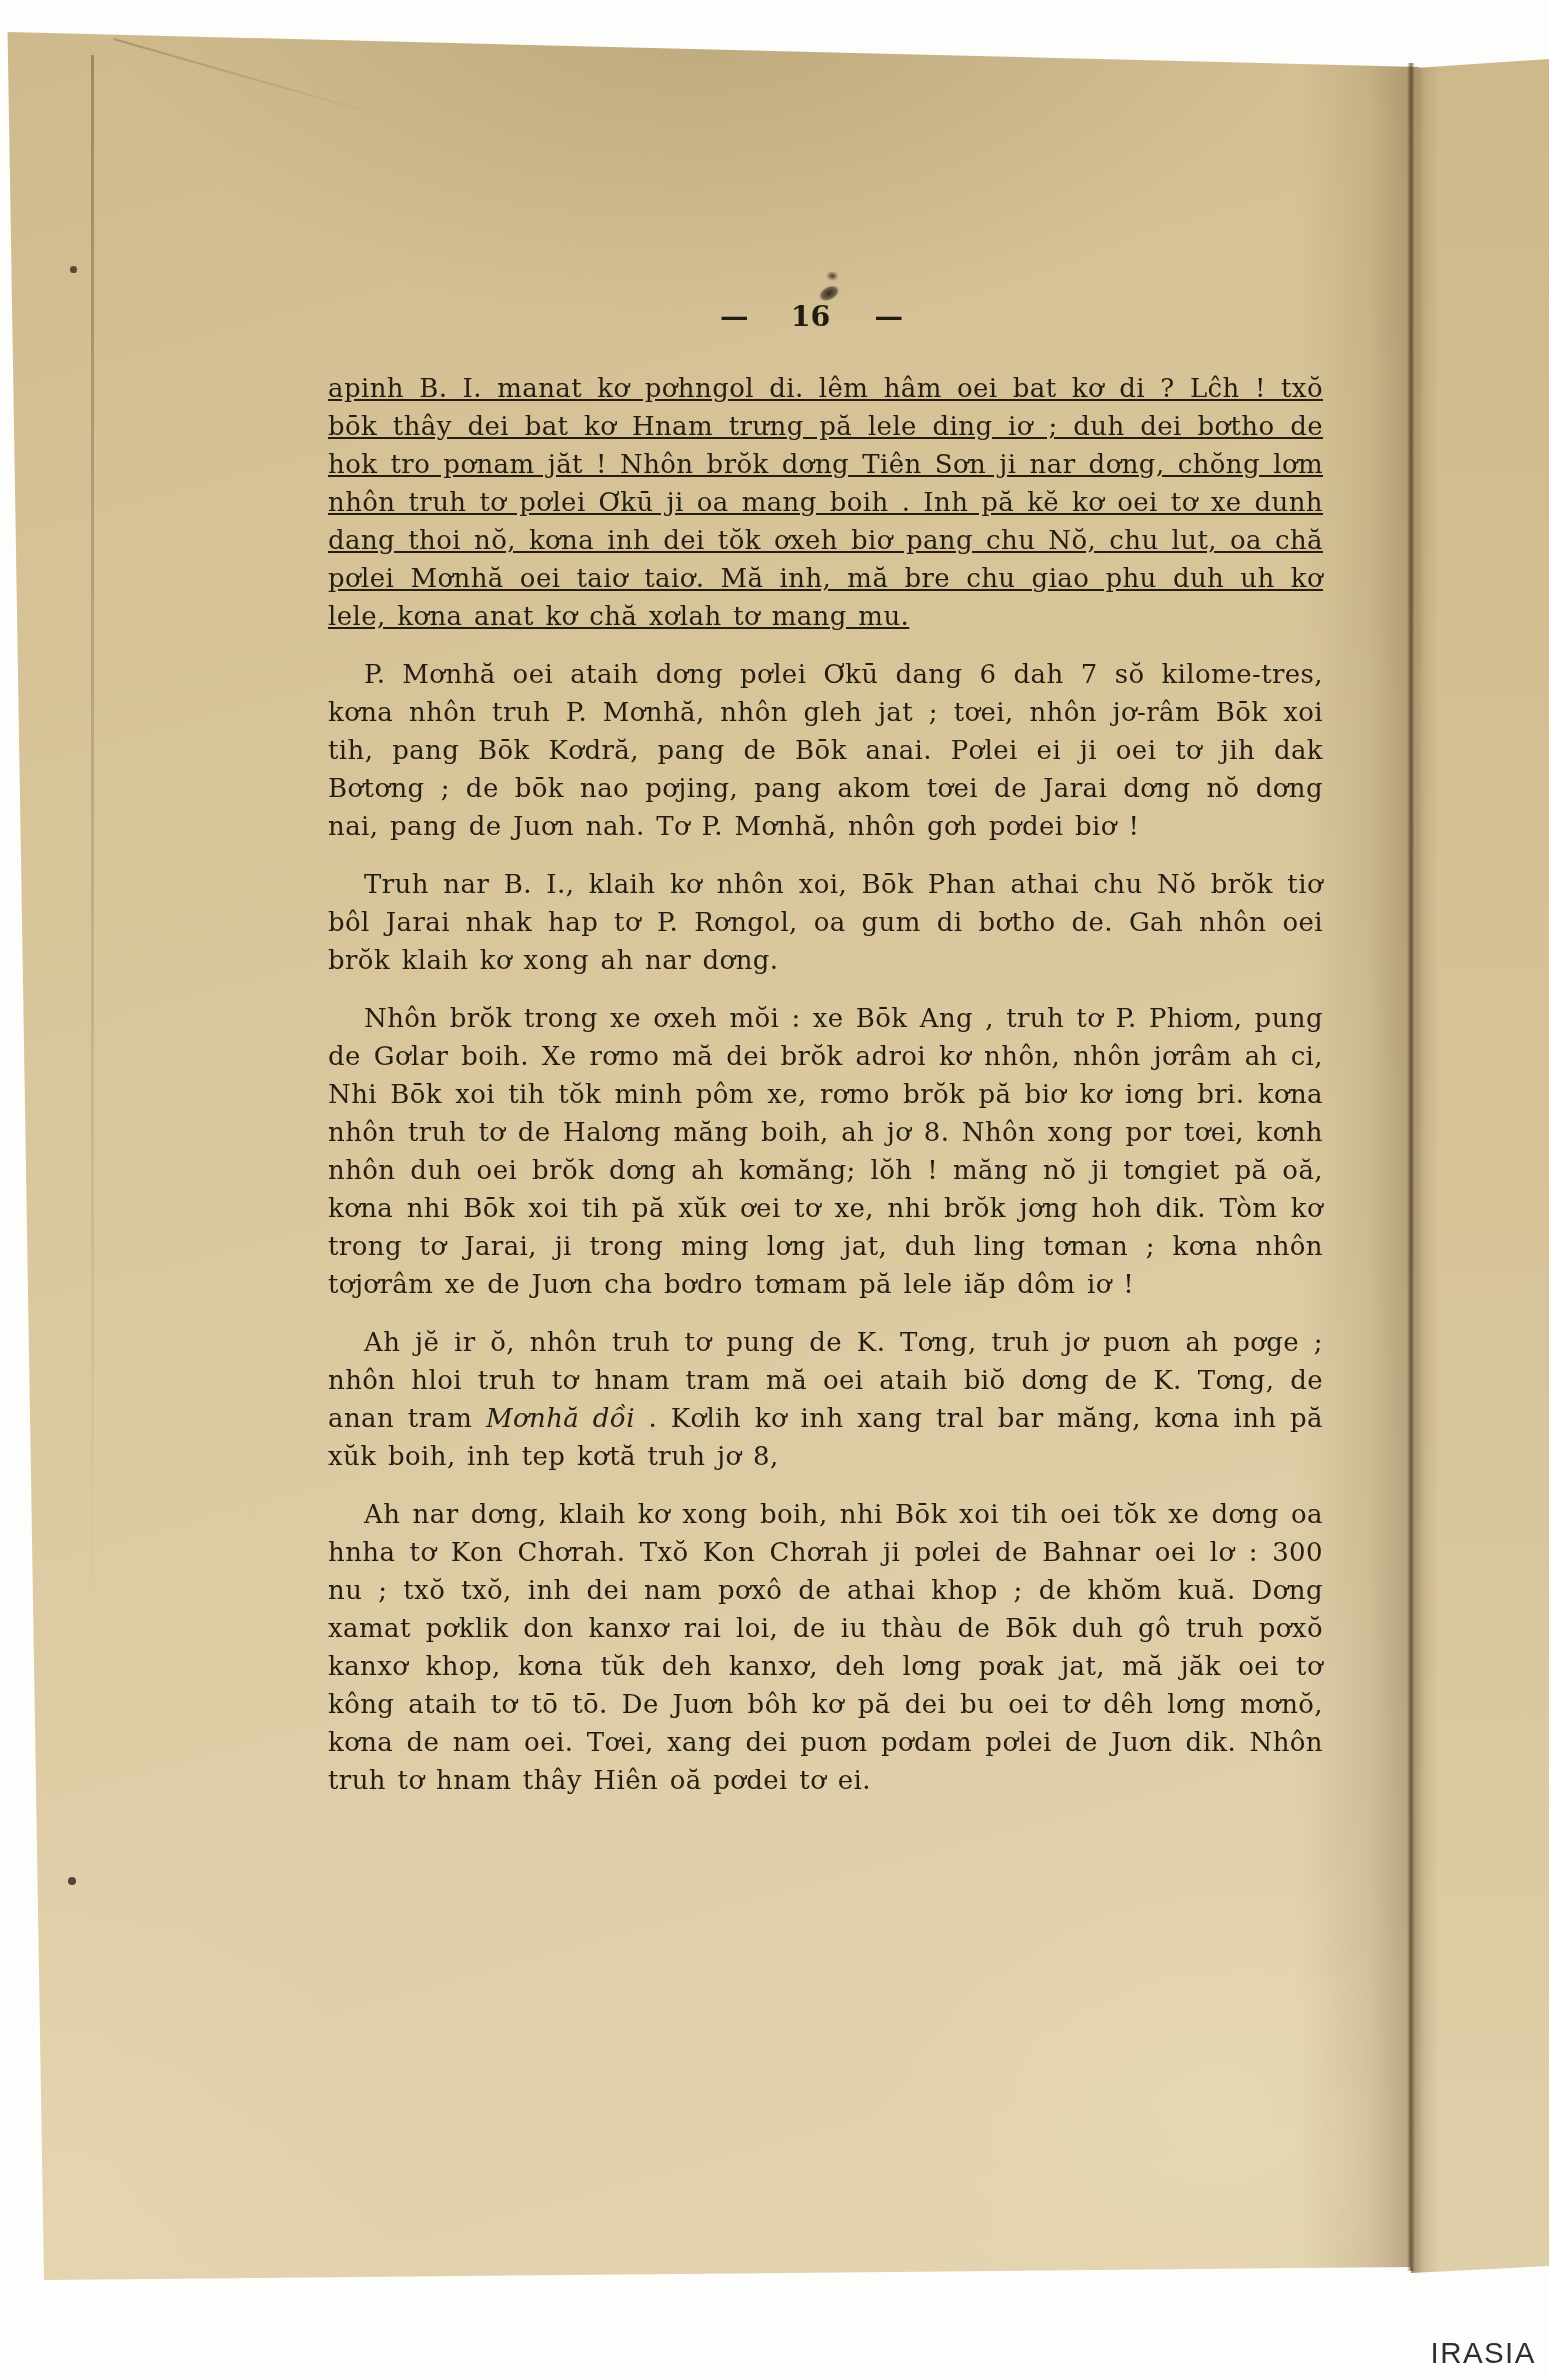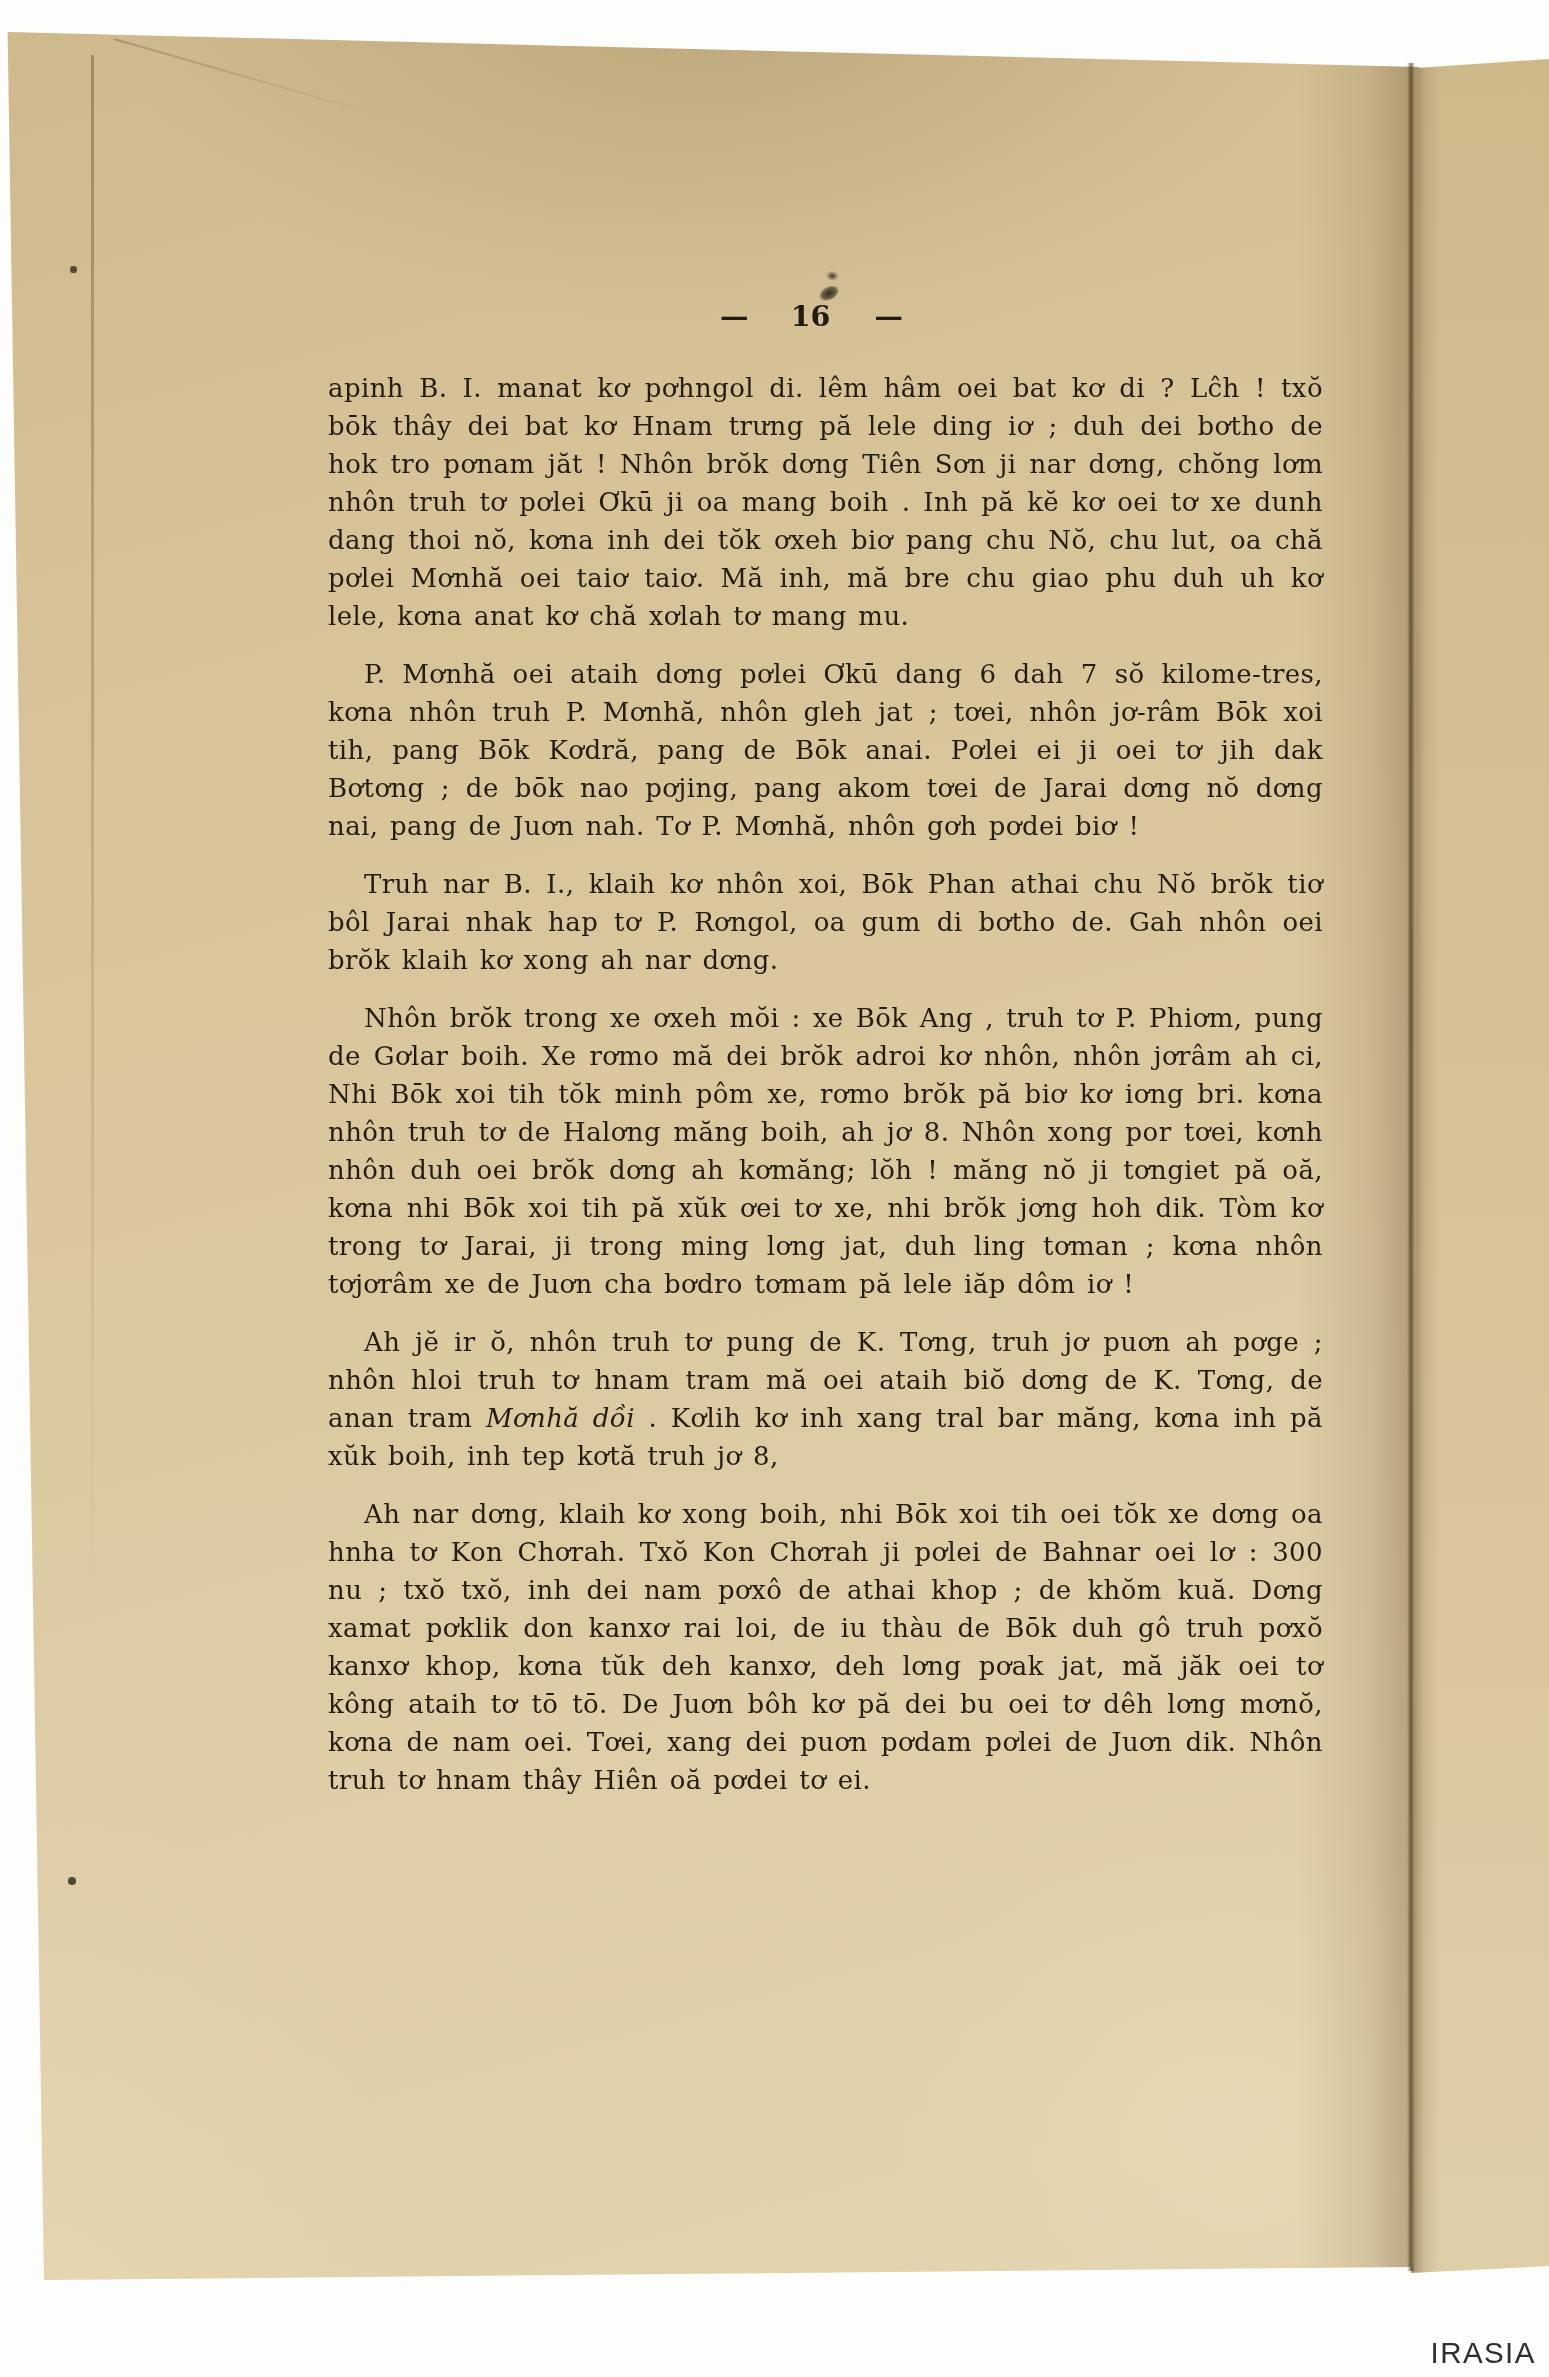--- a/index.html
+++ b/index.html
@@ -59,21 +59,21 @@
     background:radial-gradient(ellipse, rgba(34,27,16,0.8) 0%, rgba(34,27,16,0) 70%);
     transform:rotate(35deg);
   }
   
   .text-block{
     position:absolute;left:328px;top:369px;width:995px;
     color:#241d12;font-size:26px;line-height:38px;
     text-align:justify;letter-spacing:0.4px;word-spacing:2.9px;
   }
   .text-block p{margin:0 0 20px 0;text-indent:36px;}
-  .text-block p.no-indent{text-indent:0;}
+  .text-block p.no-indent{text-indent:0;text-decoration:underline;}
   .text-block .italic{font-style:italic;}
   
   .speck{position:absolute;border-radius:50%;background:#39301f;}
   .speck-1{left:70px;top:266px;width:6.7px;height:6.7px;opacity:0.8;}
   .speck-2{left:68px;top:1877px;width:7.6px;height:7.6px;opacity:0.85;}
   
   .watermark{
     position:absolute;right:13.3px;bottom:7.6px;
     font-family:"Liberation Sans", sans-serif;
     font-size:29.5px;color:#2f2f2f;letter-spacing:1.4px;text-align:right;

